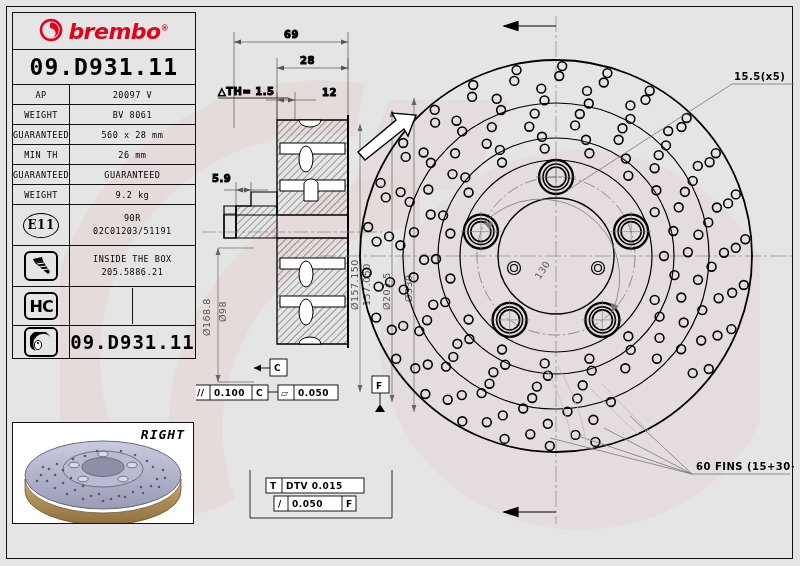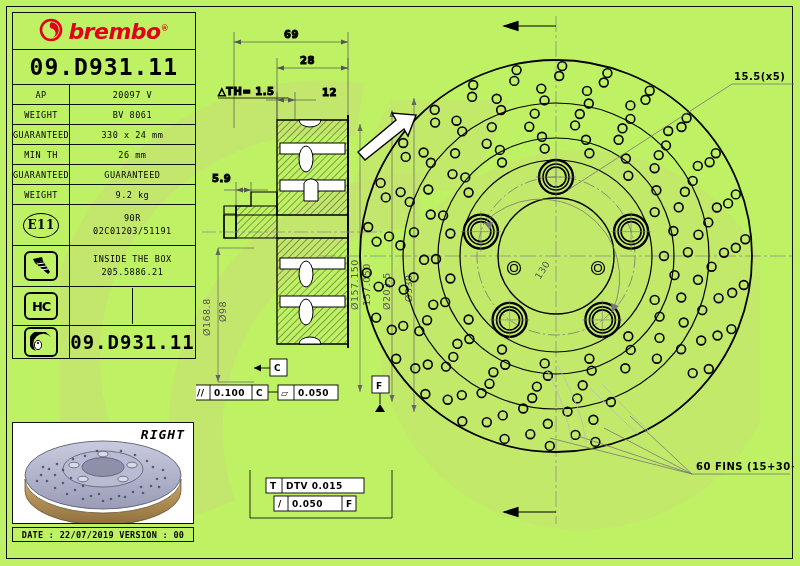--- a/index.html
+++ b/index.html
@@ -1,18 +1,18 @@
 <!DOCTYPE html>
 <html><head>
 <meta charset="utf-8">
 <style>
   html,body{margin:0;padding:0;background:#fff;}
   body{width:800px;height:566px;overflow:hidden;
        font-family:"DejaVu Sans Mono","Liberation Mono",monospace;}
-  #sheet{position:relative;width:800px;height:566px;background:#bef264;}
+  #sheet{position:relative;width:800px;height:566px;background:#e5e5e5;}
 
   
   .wm{position:absolute;pointer-events:none;opacity:.18;}
   .wm svg{display:block;}
 
   
   .frame{position:absolute;left:6px;top:6px;width:787px;height:553px;
          border:1.5px solid #111;box-sizing:border-box;}
 
   
@@ -39,21 +39,21 @@
   .brembo-word sup{font-size:8px;vertical-align:super;}
 
   
   .e11{width:34px;height:23px;border:1.6px solid #000;border-radius:50%;
        display:flex;align-items:center;justify-content:center;margin:0 auto;
        font-family:"DejaVu Serif","Liberation Serif",serif;font-size:12px;font-weight:bold;}
   
   .hcbox{width:30px;height:24px;border:2px solid #000;border-radius:6px;
          display:flex;align-items:center;justify-content:center;margin:0 auto;
          font-family:"DejaVu Sans","Liberation Sans",sans-serif;
-         font-size:13px;font-weight:bold;letter-spacing:-1px;}
+         font-size:16px;font-weight:bold;letter-spacing:-1px;}
   .sqicon{width:30px;height:26px;border:2px solid #000;border-radius:6px;margin:0 auto;
           display:flex;align-items:center;justify-content:center;}
 
   
   .photo{position:absolute;left:0;width:182px;border:1.2px solid #111;
          box-sizing:border-box;background:#fff;}
   .rightlbl{position:absolute;right:8px;top:4px;font-size:13px;font-weight:bold;
             letter-spacing:1px;font-style:italic;}
   .datebar{position:absolute;left:0;width:182px;height:15px;border:1.2px solid #111;
            box-sizing:border-box;font-size:8.5px;display:flex;align-items:center;
@@ -114,21 +114,21 @@
       <tr class="rowh">
         <td class="lbl">AP</td>
         <td class="val">20097 V</td>
       </tr>
       <tr class="rowh">
         <td class="lbl">WEIGHT</td>
         <td class="val">BV 8061</td>
       </tr>
       <tr class="rowh">
         <td class="lbl">GUARANTEED</td>
-        <td class="val">330 x 24 mm</td>
+        <td class="val">560 x 28 mm</td>
       </tr>
       <tr class="rowh">
         <td class="lbl">MIN TH</td>
         <td class="val">26 mm</td>
       </tr>
       <tr class="rowh">
         <td class="lbl">GUARANTEED</td>
         <td class="val">GUARANTEED</td>
       </tr>
       <tr class="rowh">
@@ -266,23 +266,20 @@
           <circle cx="108" cy="28" r="1.3"></circle>
             <circle cx="122" cy="32" r="1.3"></circle>
             <circle cx="134" cy="38" r="1.3"></circle>
           <circle cx="140" cy="44" r="1.3"></circle>
             <circle cx="30" cy="44" r="1.3"></circle>
             <circle cx="24" cy="58" r="1.3"></circle>
         </g>
       </svg>
     </div>
 
-    <div class="datebar" style="top:515px;">
-      <span>DATE : 22/07/2019 VERSION : 00</span>
-    </div>
   </div>
 
   <div class="draw">
   <svg width="598" height="546" viewBox="0 0 598 546">
 
     <g stroke="#000" fill="none" stroke-width="1">
 
       <g stroke="#555" stroke-width=".7">
         <line x1="38" y1="22" x2="38" y2="118"></line>
         <line x1="152" y1="22" x2="152" y2="110"></line>

